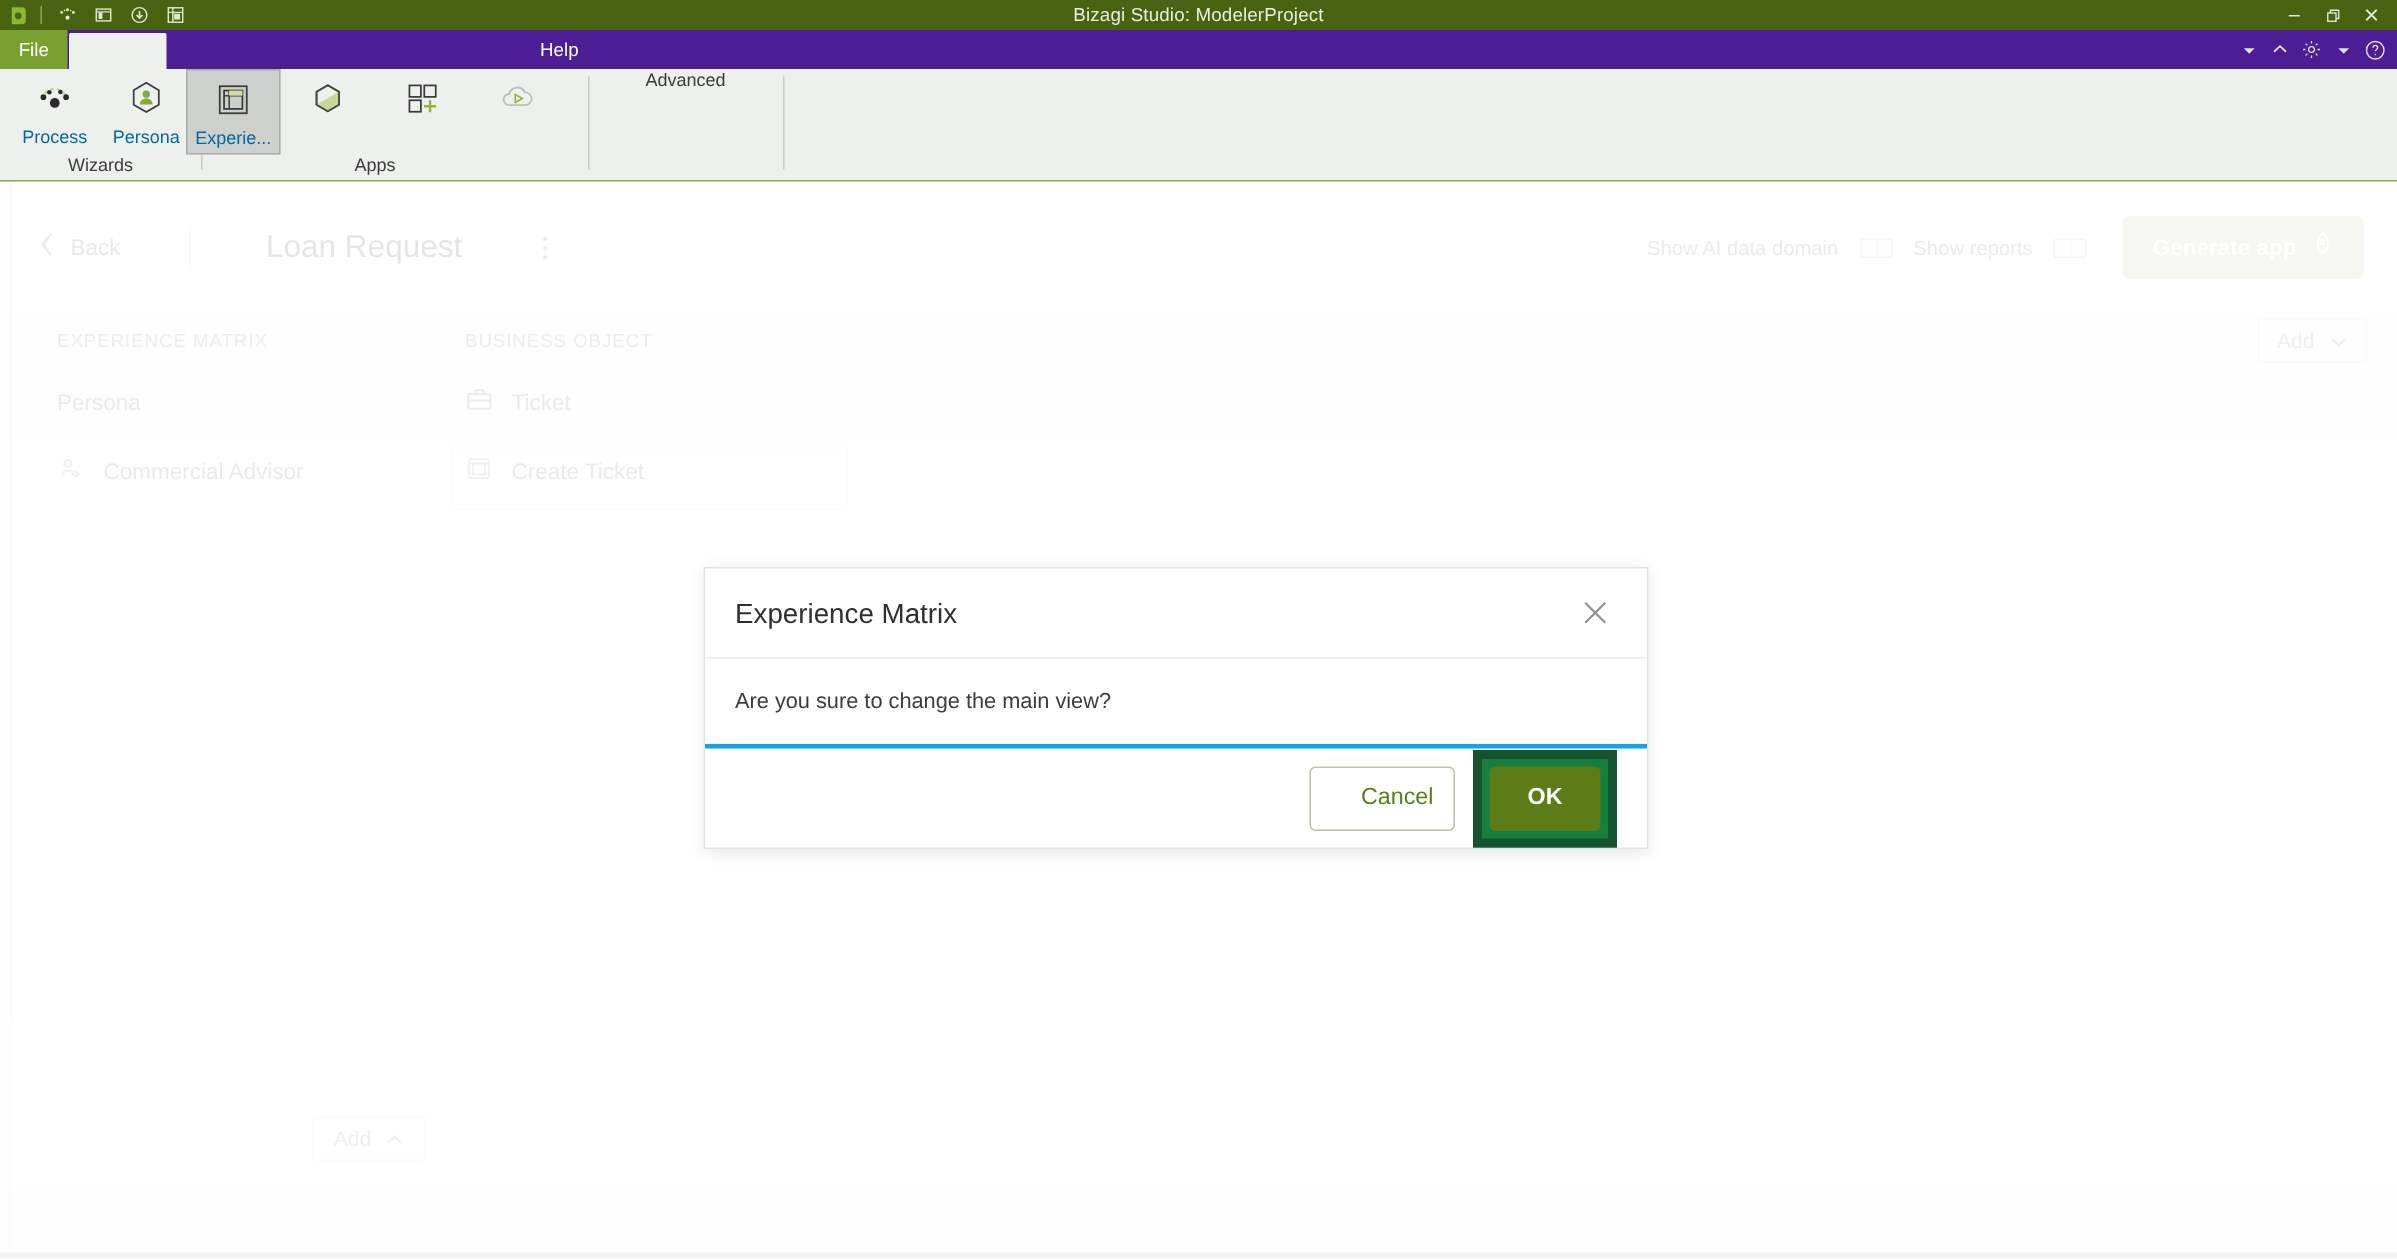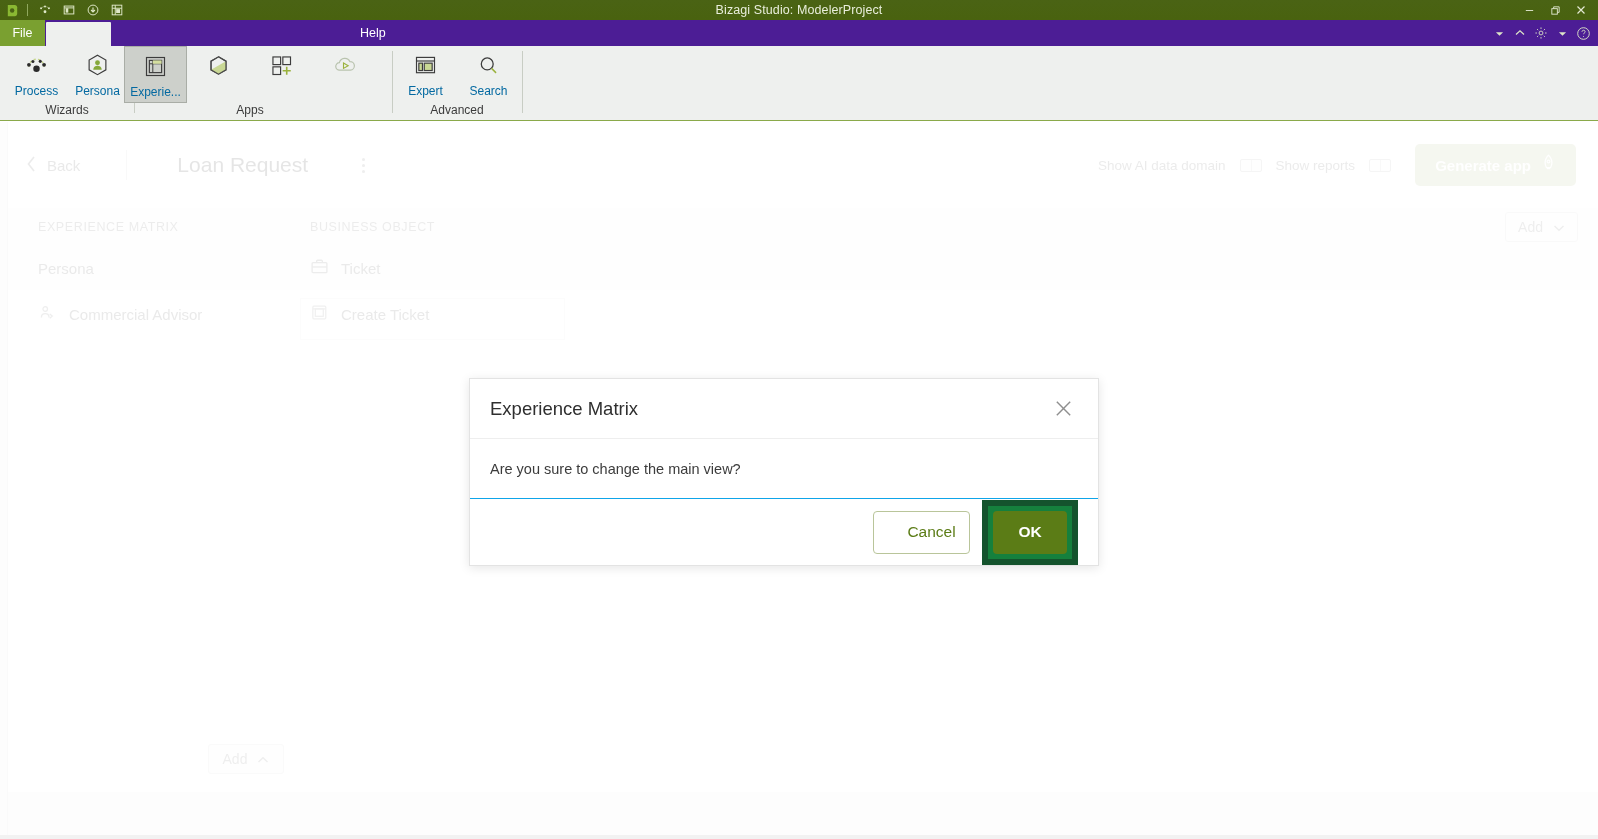--- a/index.html
+++ b/index.html
@@ -190,21 +190,21 @@
     height: 60px; display: flex; align-items: center; padding: 0 20px;
     border-bottom: 1px solid #eeeeee;
   }
   .modal-title { font-size: 18.5px; color: #2f2f2f; }
   .modal-x {
     margin-left: auto; width: 30px; height: 30px;
     display: flex; align-items: center; justify-content: center; color: #8f8f8f;
   }
   .modal-body {
     flex: 1; display: flex; align-items: center; padding: 0 20px;
-    border-bottom: 1px solid #0ea5e9;
+    border-bottom: 3px solid #0ea5e9;
   }
   .modal-msg { font-size: 14.5px; color: #3c3c3c; }
   .modal-foot {
     height: 66px; display: flex; align-items: center; justify-content: flex-end;
     padding: 0 20px; gap: 12px;
   }
   .btn-cancel {
     width: 97px; height: 43px; border: 1px solid #b9c59a; border-radius: 4px;
     background: #ffffff; color: #5b7c16; font-size: 15.5px;
     display: flex; align-items: center; justify-content: center; padding-left: 20px;
@@ -397,44 +397,20 @@
             </svg>
           </div>
           <div class="ritem-lbl"></div>
         </div>
       </div>
       <div class="rgroup-label">Apps</div>
     </div>
     <div class="rgroup-div" style="left:392px;"></div>
 
     <div class="rgroup" style="left:394px; width:126px;">
-      <div class="rgroup-items">
-        <div class="ritem">
-          <div class="ritem-ico">
-            <svg width="27" height="27" viewBox="0 0 30 30" fill="none" stroke="#3c3c3c" stroke-width="1.3">
-              <rect x="5" y="6" width="20" height="17"></rect>
-              <path d="M5 10h20"></path>
-              <rect x="7.6" y="12.4" width="4" height="8.2" fill="#c9d894" stroke="none"></rect>
-              <rect x="13.6" y="12.4" width="8.8" height="8.2" fill="#c9d894" stroke="none"></rect>
-              <rect x="7.6" y="12.4" width="4" height="8.2"></rect>
-              <rect x="13.6" y="12.4" width="8.8" height="8.2"></rect>
-            </svg>
-          </div>
-          <div class="ritem-lbl">Expert</div>
-        </div>
-        <div class="ritem">
-          <div class="ritem-ico">
-            <svg width="27" height="27" viewBox="0 0 30 30" fill="none" stroke="#3c3c3c" stroke-width="1.4">
-              <circle cx="13.6" cy="13.2" r="6.6"></circle>
-              <path d="M18.4 18.2l5 5" stroke="#9ab23d" stroke-width="1.6"></path>
-            </svg>
-          </div>
-          <div class="ritem-lbl">Search</div>
-        </div>
-      </div>
       <div class="rgroup-label">Advanced</div>
     </div>
     <div class="rgroup-div" style="left:522px;"></div>
   </div>
 
   <div class="content">
     <div class="leftrail"></div>
 
     <div class="page-header">
       <div class="back-btn">

